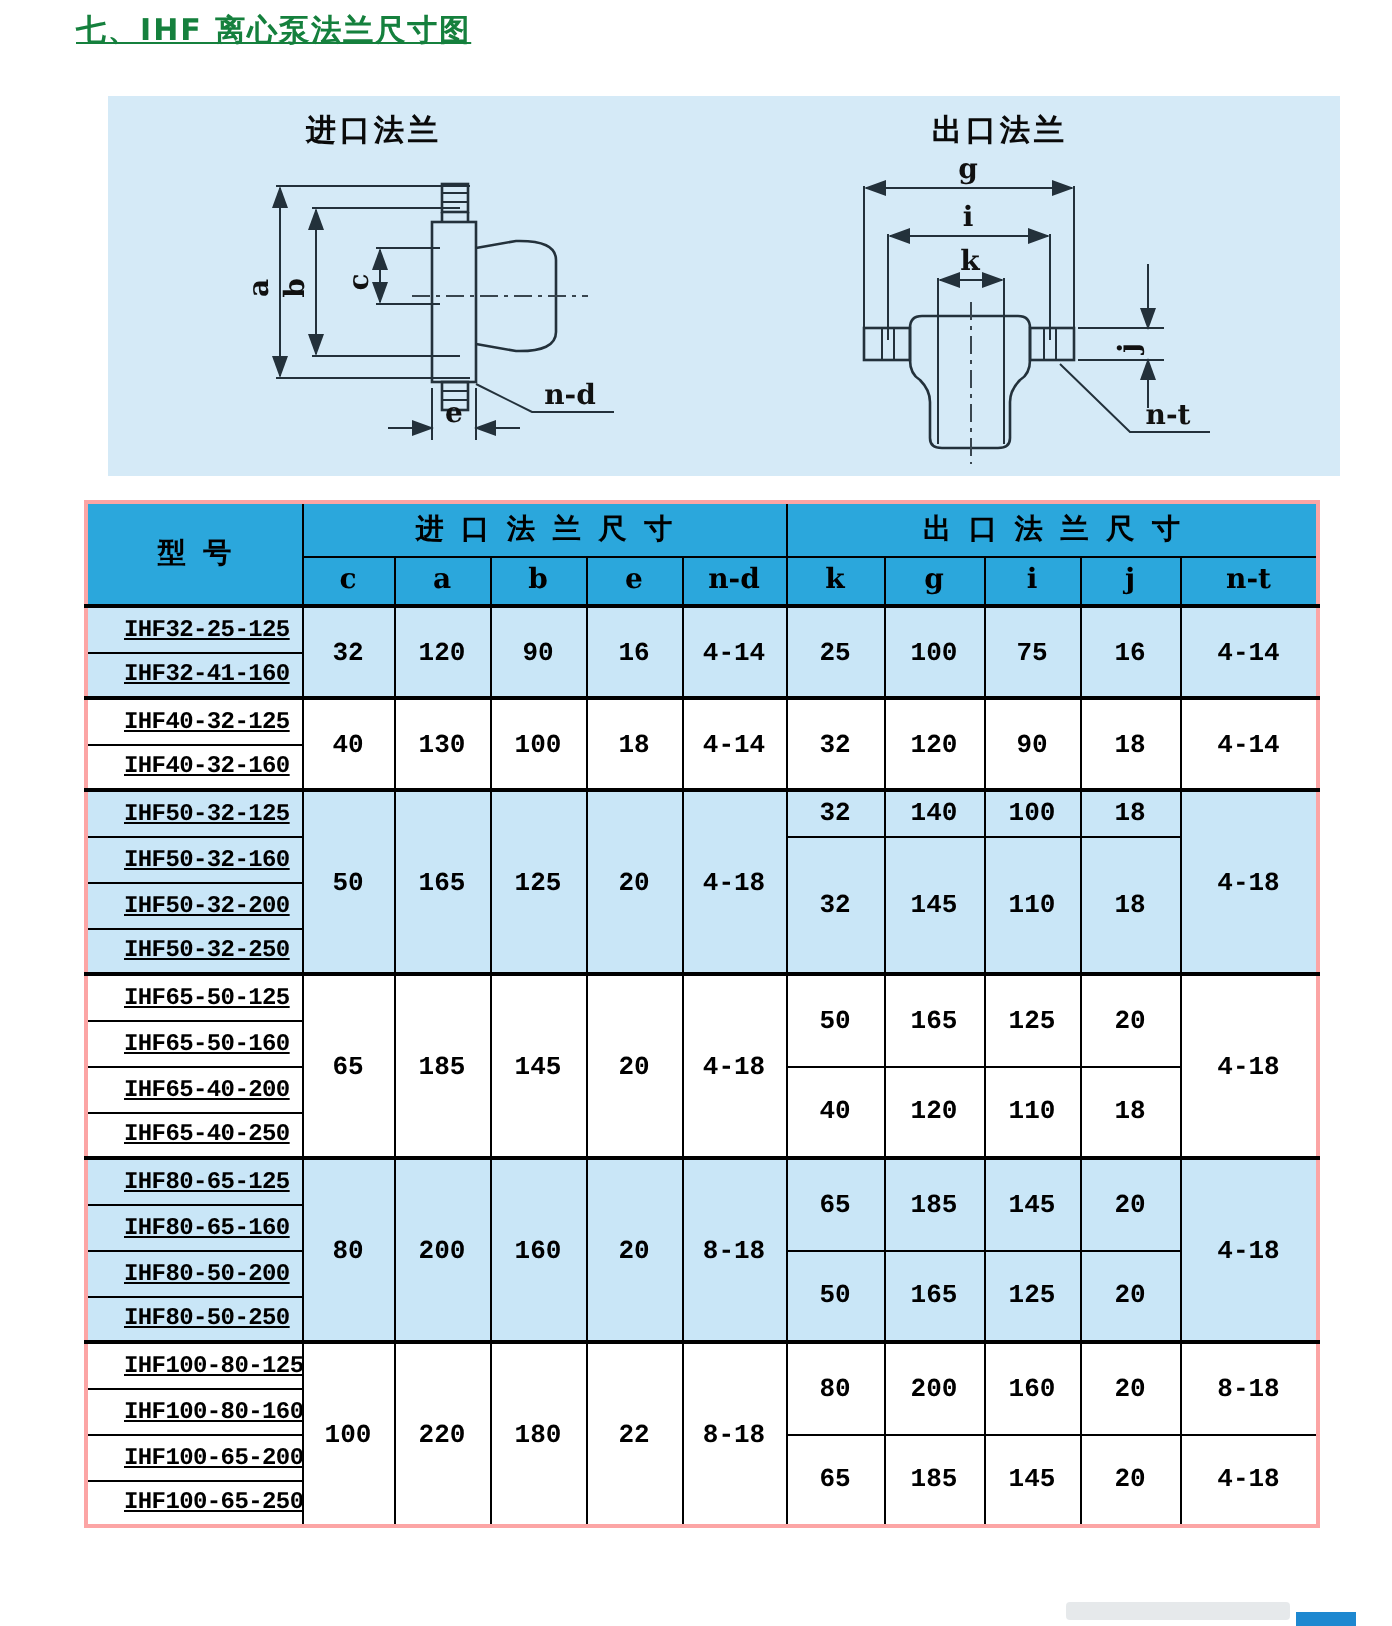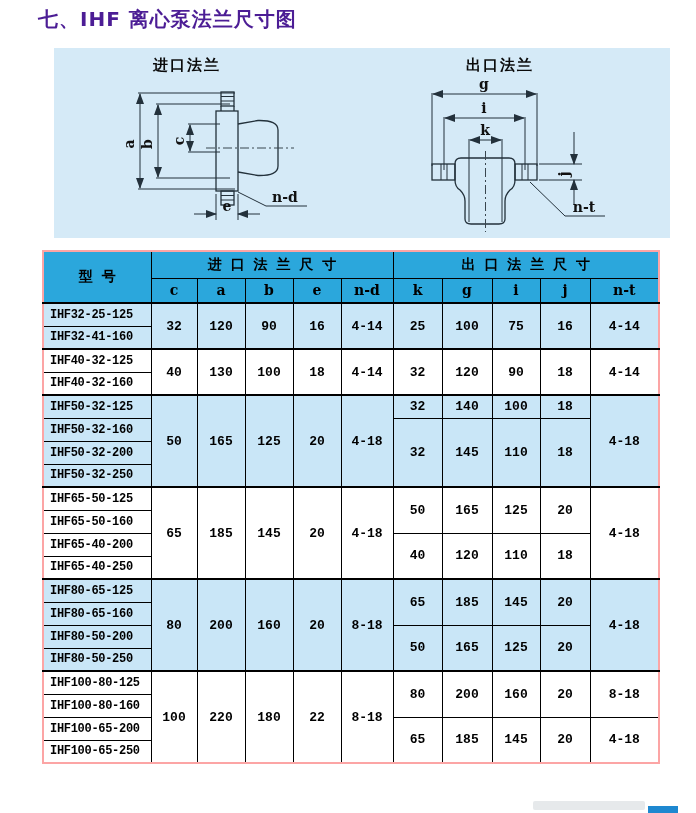--- a/index.html
+++ b/index.html
@@ -9,21 +9,21 @@
     --corner-blue:#1E88D0;
   }
   *{margin:0;padding:0;box-sizing:border-box;}
   html,body{background:#fff;}
   body{
     width:696px;height:813px;position:relative;overflow:hidden;
     font-family:"DejaVu Sans","Liberation Sans",sans-serif;color:#000;
   }
   .page-title{
     position:absolute;left:38px;top:6px;
-    font-size:20px;font-weight:900;letter-spacing:1px;color:#4c1d95;
+    font-size:15px;font-weight:900;letter-spacing:1px;color:#15803d;text-decoration:underline;
   }
   .diagram-panel{
     position:absolute;left:42px;top:48px;width:616px;height:190px;
     background:var(--panel-blue,#D5EAF7);
     margin-left:12px;
   }
   .diagram-panel svg{position:absolute;top:0;}
   #inlet-svg{left:0;}
   #outlet-svg{left:308px;}
   .dtitle{
@@ -56,21 +56,21 @@
   th.model-head{word-spacing:22px;font-size:15px;}
   tr.hrow1 th{height:27px;word-spacing:4px;}
   tr.hrow2 th{height:25px;border-bottom:2px solid #000;}
   .colhead{font-family:"DejaVu Serif","Liberation Serif",serif !important;font-size:14px !important;}
   .flange-table tbody td{
     height:23px;
     font-family:"Liberation Mono","DejaVu Sans Mono",monospace;
     font-size:13px;background:#fff;
   }
   .flange-table tbody td.model{
-    text-align:left;padding-left:6px;font-size:12px;letter-spacing:-0.3px;
+    text-align:left;padding-left:18px;font-size:12px;letter-spacing:-0.3px;text-decoration:underline;
   }
   tr.row-blue td{background:var(--row-blue,#C9E6F7);}
   tr.row-white td{background:#fff;}
   tbody tr.group-start td{border-top:2px solid #000;}
 
   .watermark-smudge{
     position:absolute;left:533px;top:801px;width:112px;height:9px;
     background:rgba(165,175,182,0.28);border-radius:2px;
   }
   .corner-accent{

